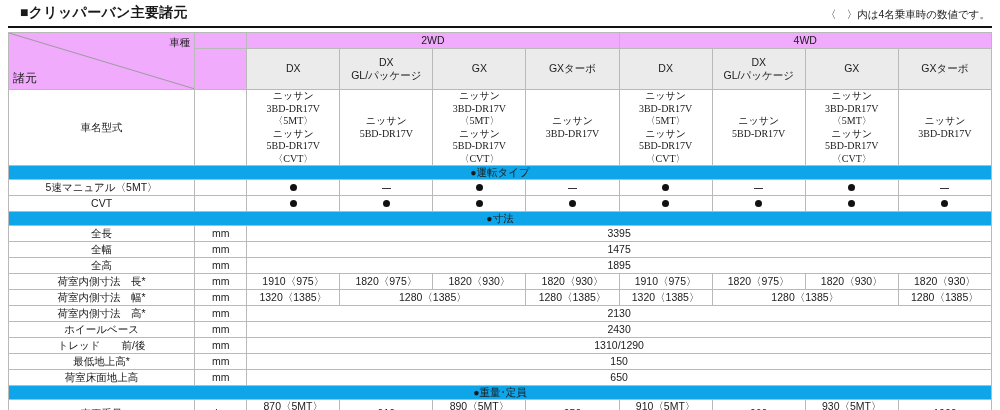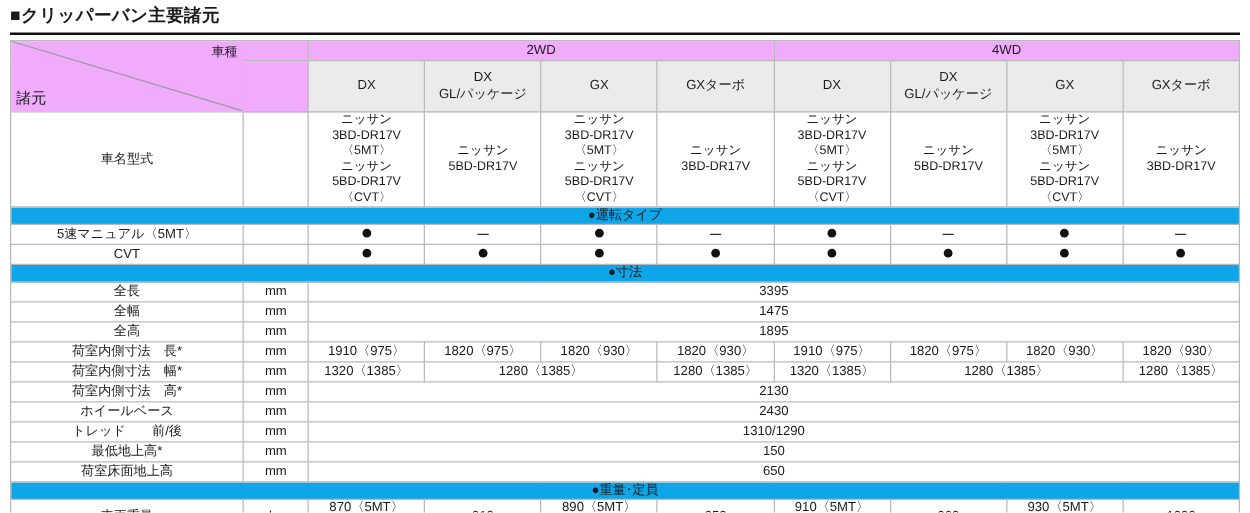--- a/index.html
+++ b/index.html
@@ -1,49 +1,50 @@
 <!DOCTYPE html>
 <html><head>
 <meta charset="utf-8">
 <style>
   html,body{margin:0;padding:0;background:#ffffff;}
   body{font-family:"Liberation Sans","DejaVu Sans",sans-serif;color:#1a1a1a;}
   #page{width:1000px;height:410px;position:relative;overflow:hidden;}
 
   .title-row{display:flex;align-items:flex-end;justify-content:space-between;padding:4px 10px 2px 8px;}
-  .title{font-size:14px;font-weight:bold;letter-spacing:.02em;}
+  .title{font-size:14px;font-weight:bold;letter-spacing:.02em;margin-left:12px;}
   .note{font-size:10.5px;}
   .title-rule{height:2px;background:#111;margin:2px 8px 0 8px;}
 
   table.spec{border-collapse:collapse;width:984px;margin:4px 8px 0 8px;table-layout:fixed;font-size:10.5px;}
   table.spec td,table.spec th{border:1px solid #b9b9b9;padding:0;text-align:center;vertical-align:middle;font-weight:normal;line-height:1.25;}
   .h-gray{background:#f0abfc;}
   .h-gray2{background:#ebebeb;}
   .sec{background:#0ea5e9;text-align:left;padding-left:4px;font-size:10.5px;height:13px;}
   .lbl{text-align:left;padding-left:4px;border-radius:19px;}
   .unit{text-align:center;}
   .rowh{height:15px;}
   .diag-cell{position:relative;height:56px;padding:0;}
   .diag-cell .sv{position:absolute;inset:0;}
   .diag-cell .t-sha{position:absolute;right:4px;top:3px;font-size:10.5px;}
   .diag-cell .t-spec{position:absolute;left:4px;bottom:3px;font-size:12px;}
 
   .dot{display:inline-block;width:7px;height:7px;border-radius:50%;background:#111;}
   .dash{display:inline-block;width:9px;height:1px;background:#333;vertical-align:middle;}
 
-  .model-cell{height:48px;font-size:10px;line-height:1.35;}
+  .model-cell{height:48px;font-size:10px;line-height:1.35;font-family:Liberation Serif, serif;}
   .wt-cell{height:26px;font-size:10.5px;line-height:1.35;}
 </style>
 </head>
 <body>
 
 <div id="page">
 
   <div class="title-row">
     <div class="title">■クリッパーバン主要諸元</div>
+    <div class="note">〈　〉内は4名乗車時の数値です。</div>
   </div>
   <div class="title-rule"></div>
 
   <table class="spec">
     <colgroup>
       <col style="width:186px">
       <col style="width:52px">
       <col style="width:93px">
         <col style="width:93px">
         <col style="width:93px">

